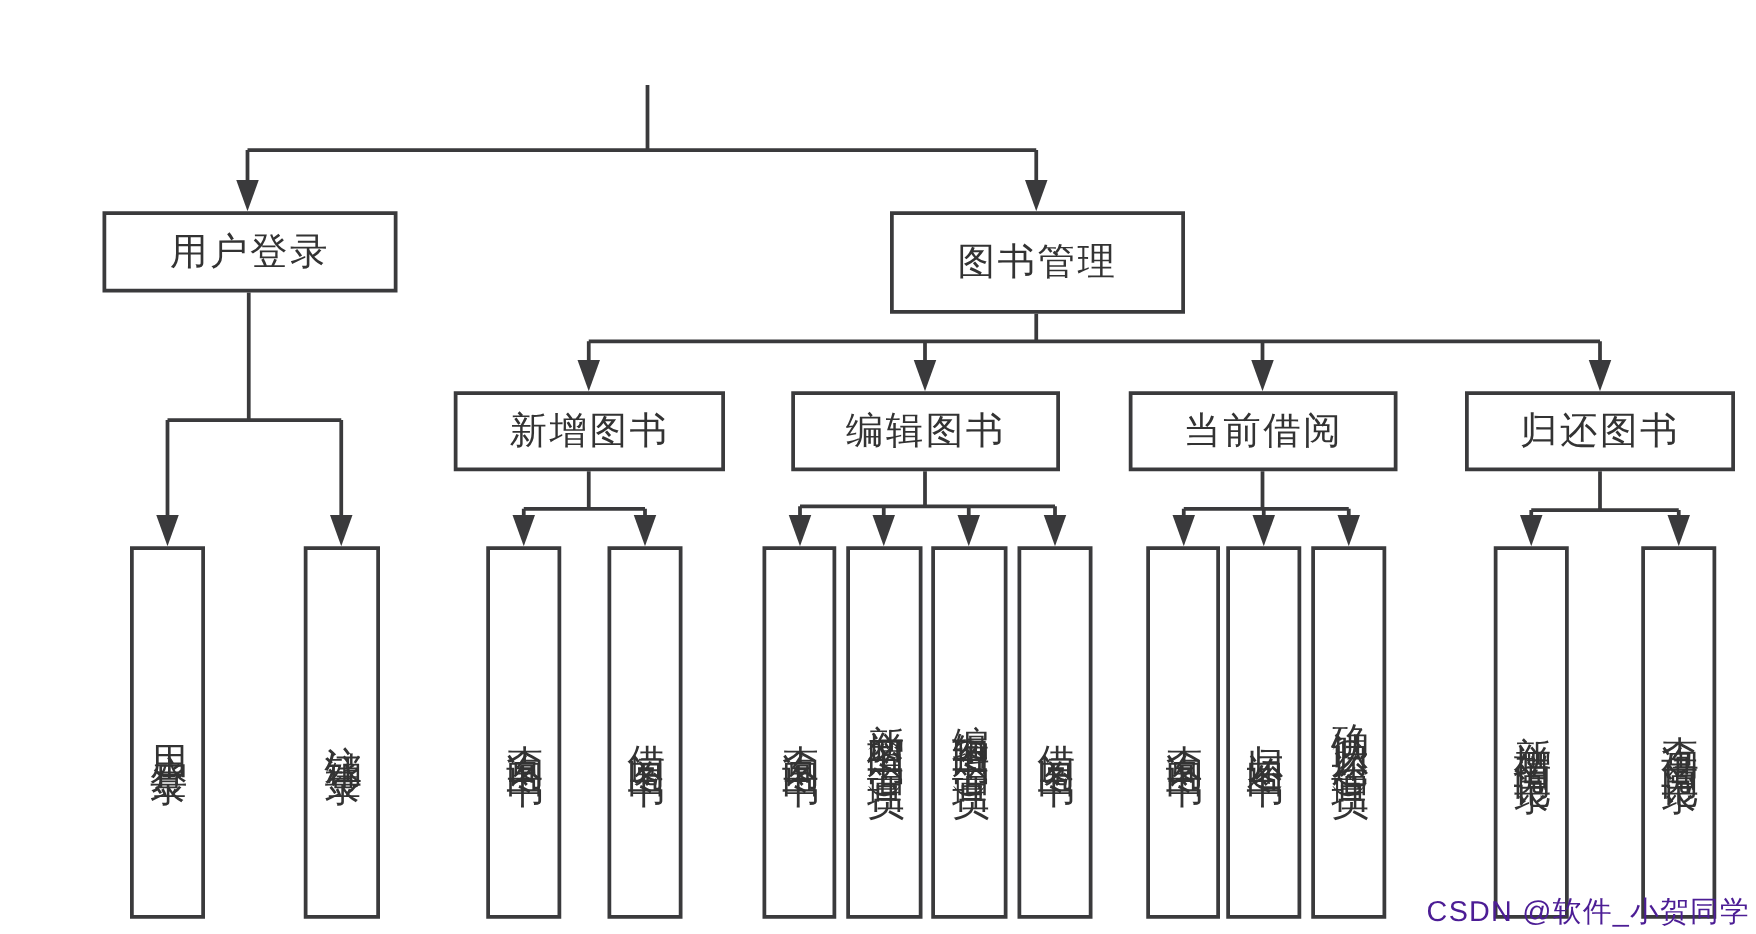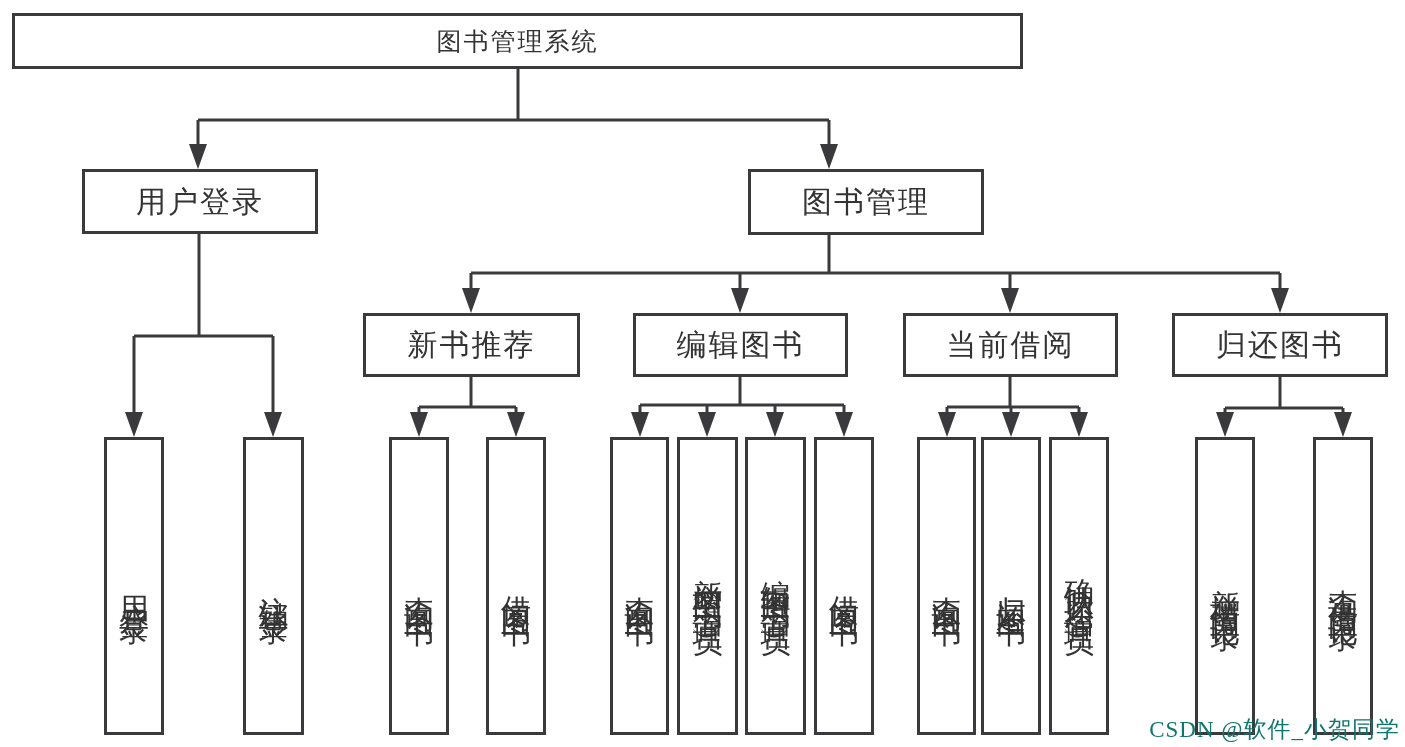--- a/index.html
+++ b/index.html
@@ -14,21 +14,21 @@
     color:#333333;font-size:30px;line-height:1;white-space:nowrap;
   }
   .node.h{letter-spacing:2px;}
   .node.v{
     writing-mode:vertical-rl;text-orientation:mixed;letter-spacing:7px;
     white-space:normal;
   }
   .root{font-size:25px;}
   .watermark{
     position:absolute;top:714px;right:5px;z-index:5;
-    color:#0f766e;font-size:23px;letter-spacing:1px;font-family:Liberation Serif, serif;
+    color:#4c1d95;font-size:23px;letter-spacing:1px;
   }
 </style>
 </head>
 <body>
 
 <div class="stage">
 
   <svg class="connectors" width="1405" height="747" viewBox="0 0 1405 747" xmlns="http://www.w3.org/2000/svg">
     <g stroke="#3a3a3c" stroke-width="3" fill="none">
       <path d="M518 68 V120 M198 120 H829 M198 120 V147 M829 120 V147"></path>
@@ -55,26 +55,25 @@
       <polygon points="766,412 784,412 775,437"></polygon>
       <polygon points="835,412 853,412 844,437"></polygon>
       <polygon points="938,412 956,412 947,437"></polygon>
       <polygon points="1002,412 1020,412 1011,437"></polygon>
       <polygon points="1070,412 1088,412 1079,437"></polygon>
       <polygon points="1216,412 1234,412 1225,437"></polygon>
       <polygon points="1334,412 1352,412 1343,437"></polygon>
     </g>
   </svg>
 
-  <div class="node h root" style="left:12px;top:13px;width:1011px;height:56px">图书管理系统</div>
 
   <div class="node h" style="left:82px;top:169px;width:236px;height:65px">用户登录</div>
-  <div class="node h" style="left:748px;top:169px;width:236px;height:66px">图书管理</div>
+  <div class="node h" style="left:712px;top:169px;width:236px;height:82px">图书管理</div>
 
-  <div class="node h" style="left:363px;top:313px;width:217px;height:64px">新书推荐</div>
+  <div class="node h" style="left:363px;top:313px;width:217px;height:64px">新增图书</div>
   <div class="node h" style="left:633px;top:313px;width:215px;height:64px">编辑图书</div>
   <div class="node h" style="left:903px;top:313px;width:215px;height:64px">当前借阅</div>
   <div class="node h" style="left:1172px;top:313px;width:216px;height:64px">归还图书</div>
 
   <div class="node v" style="left:104px;top:437px;width:60px;height:298px">用户登录</div>
   <div class="node v" style="left:243px;top:437px;width:61px;height:298px">注销登录</div>
 
   <div class="node v" style="left:389px;top:437px;width:60px;height:298px">查询图书</div>
   <div class="node v" style="left:486px;top:437px;width:60px;height:298px">借阅图书</div>
 

